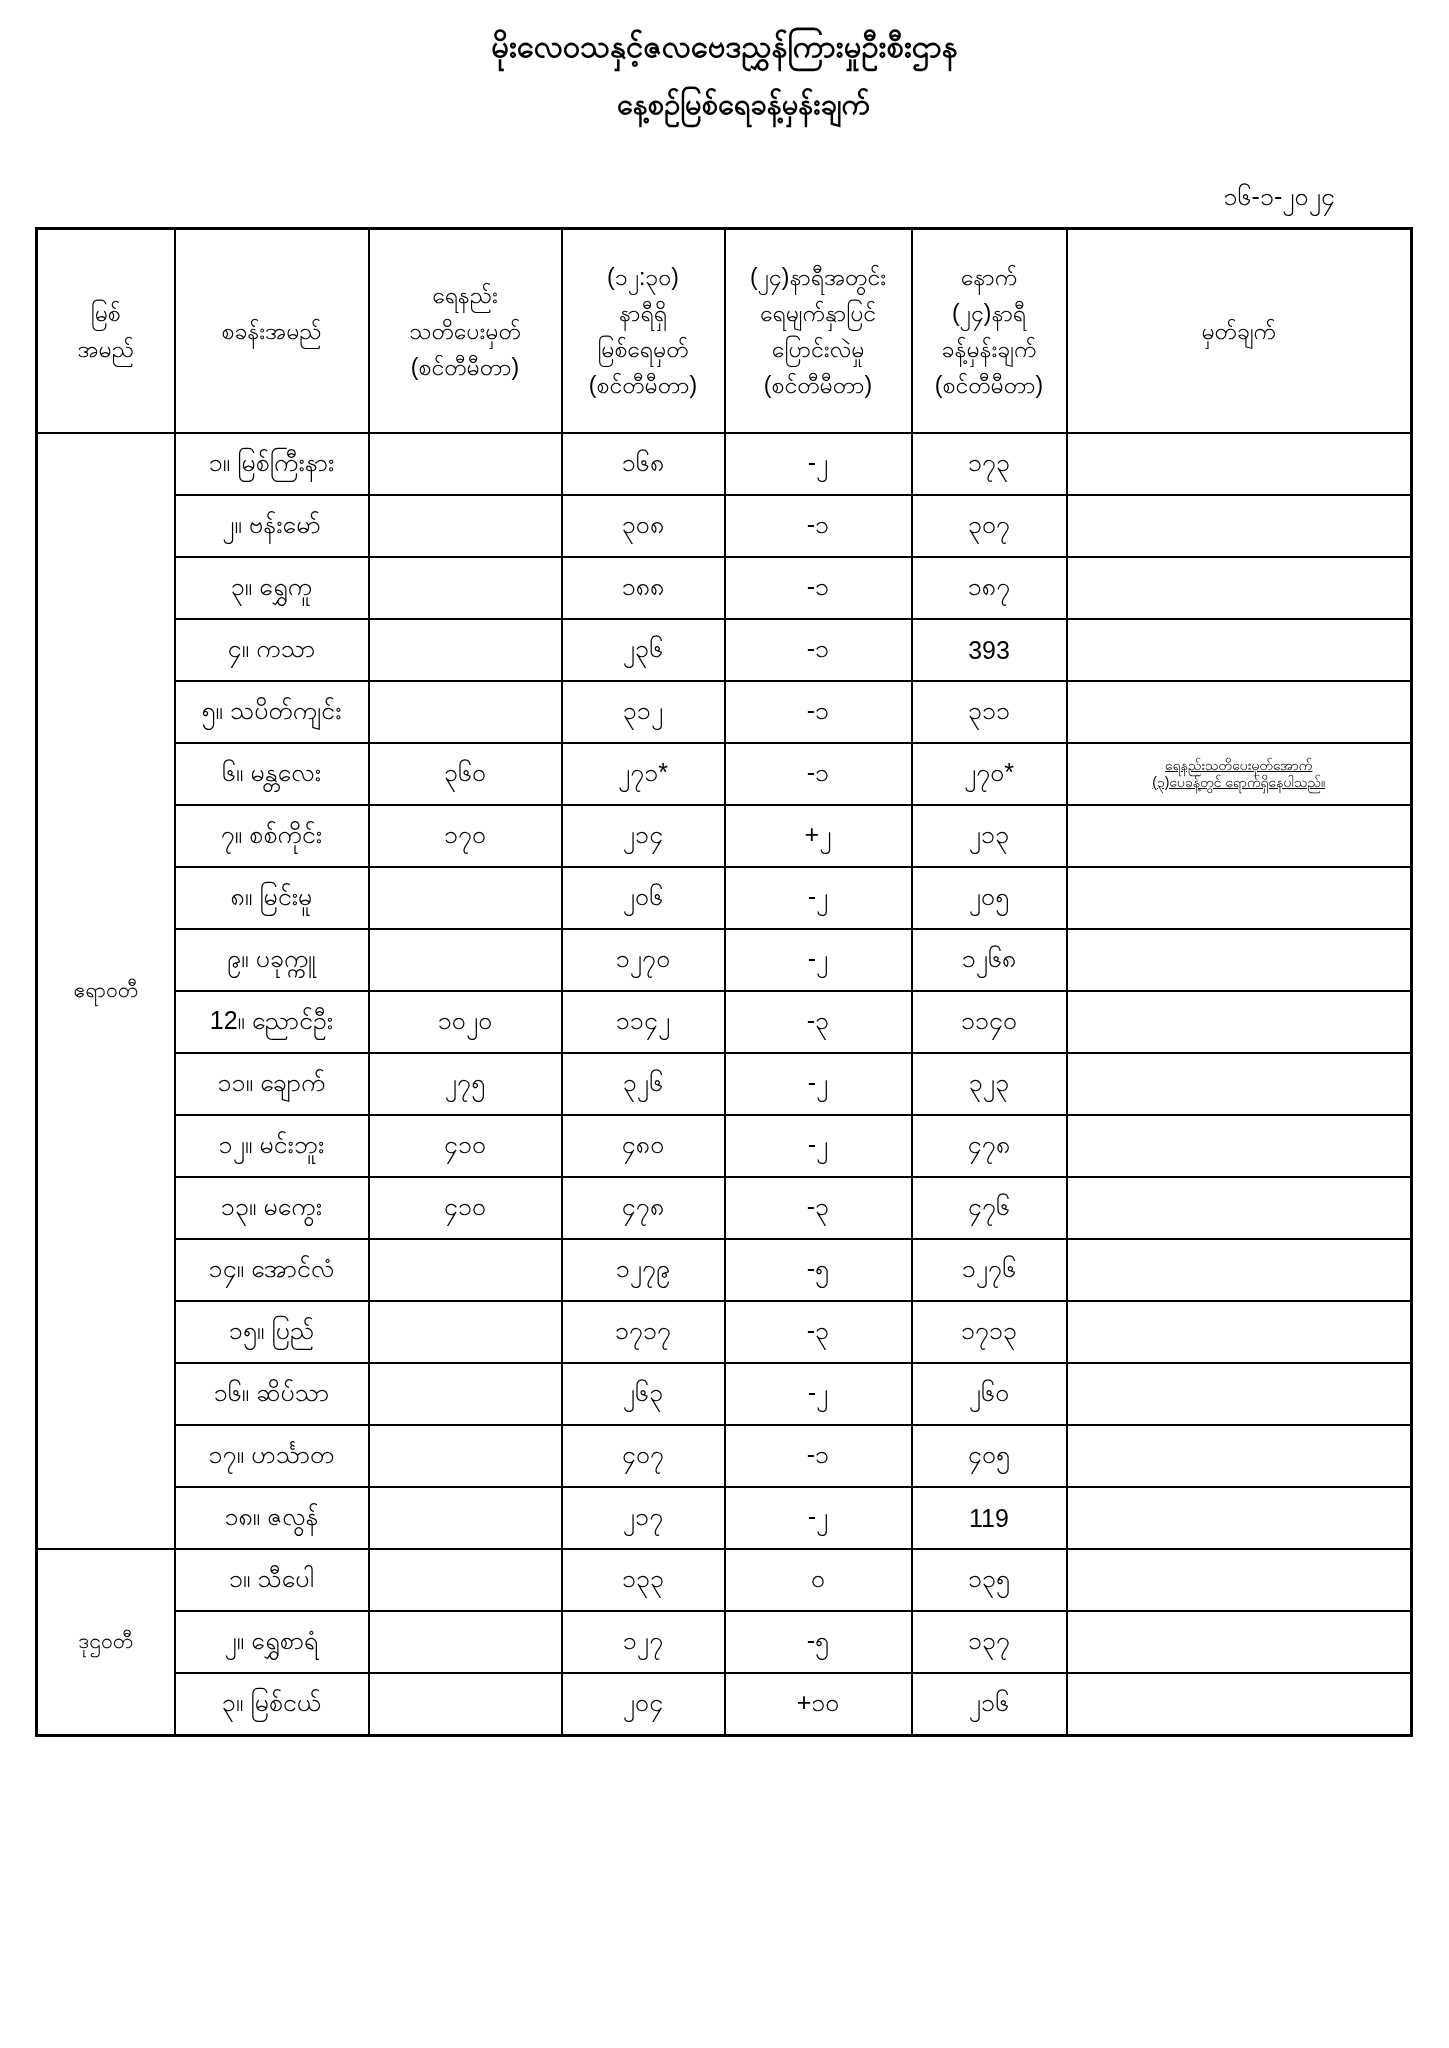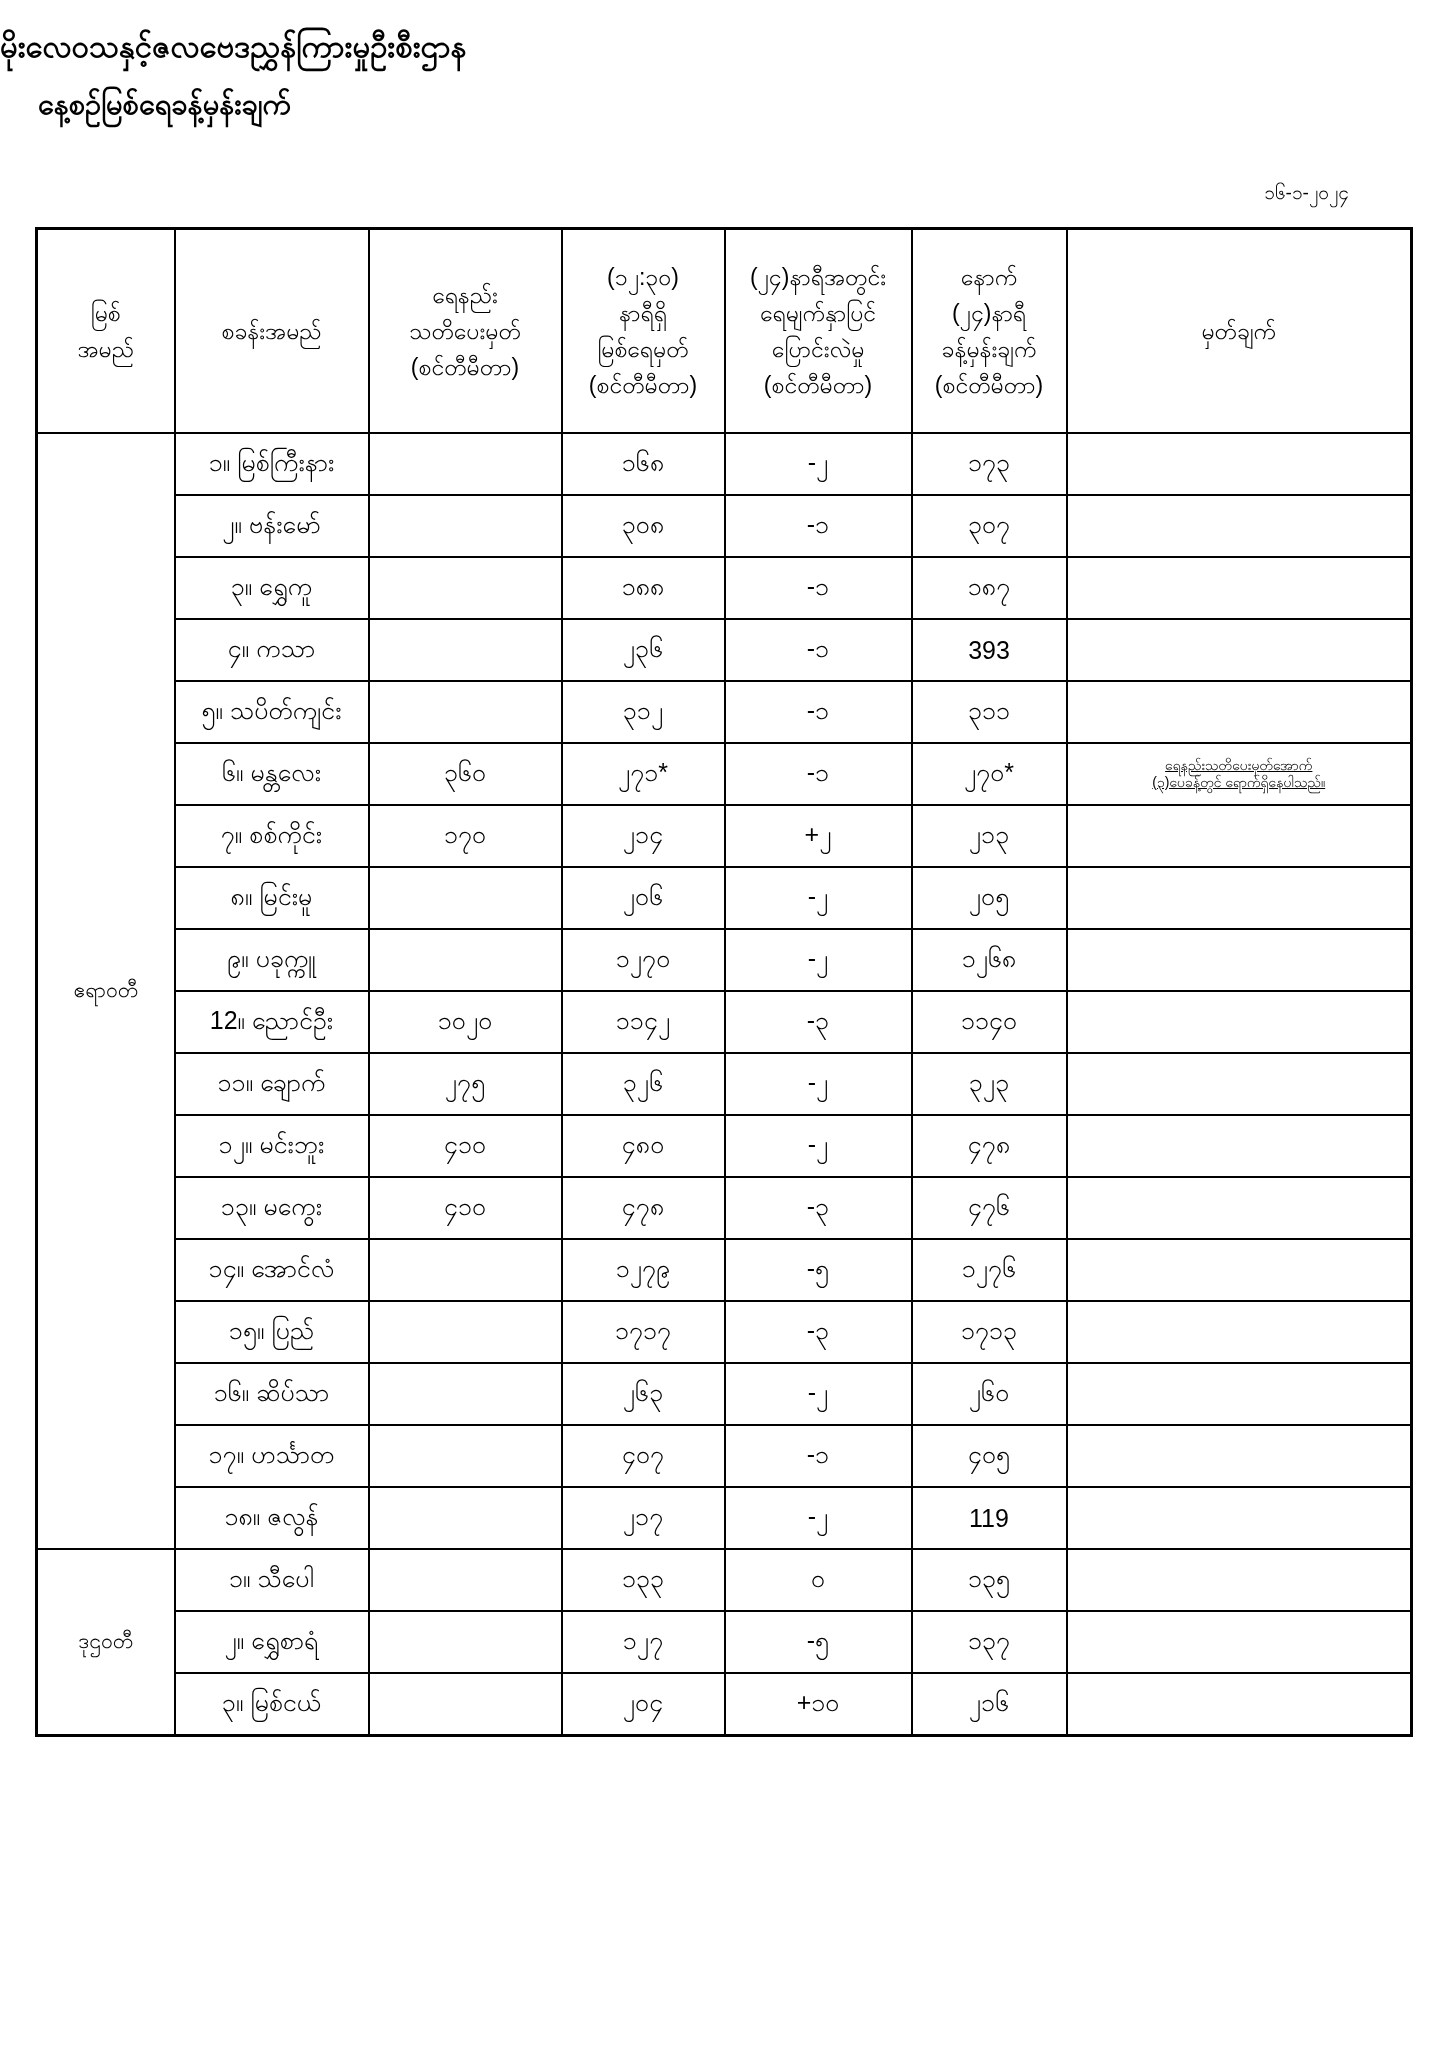--- a/index.html
+++ b/index.html
@@ -4,26 +4,26 @@
 <style>
   html,body{margin:0;padding:0;background:#e8e8e8;}
   .page{
     position:relative;
     width:1449px;height:2048px;
     background:#ffffff;
     font-family:"Liberation Sans","DejaVu Sans",sans-serif;
     color:#000;
     overflow:hidden;
   }
-  .title-block{position:absolute;top:28px;left:0;width:1449px;}
+  .title-block{position:absolute;top:28px;left:0;width:1449px;text-align:center;}
   .title-line1{font-size:31px;font-weight:bold;line-height:1.2;}
   .title-line2{font-size:29px;font-weight:bold;line-height:1.2;margin-top:22px;padding-left:38px;}
   .date-line{
-    position:absolute;top:180px;right:100px;
-    font-size:19px;font-weight:normal;text-align:right;
+    position:absolute;top:180px;right:114px;
+    font-size:25px;font-weight:normal;text-align:right;
   }
   table.river-table{
     position:absolute;top:227px;left:35px;
     width:1375px;
     border-collapse:collapse;
     table-layout:fixed;
   }
   table.river-table td,table.river-table th{
     border:2px solid #000;
     padding:0;

